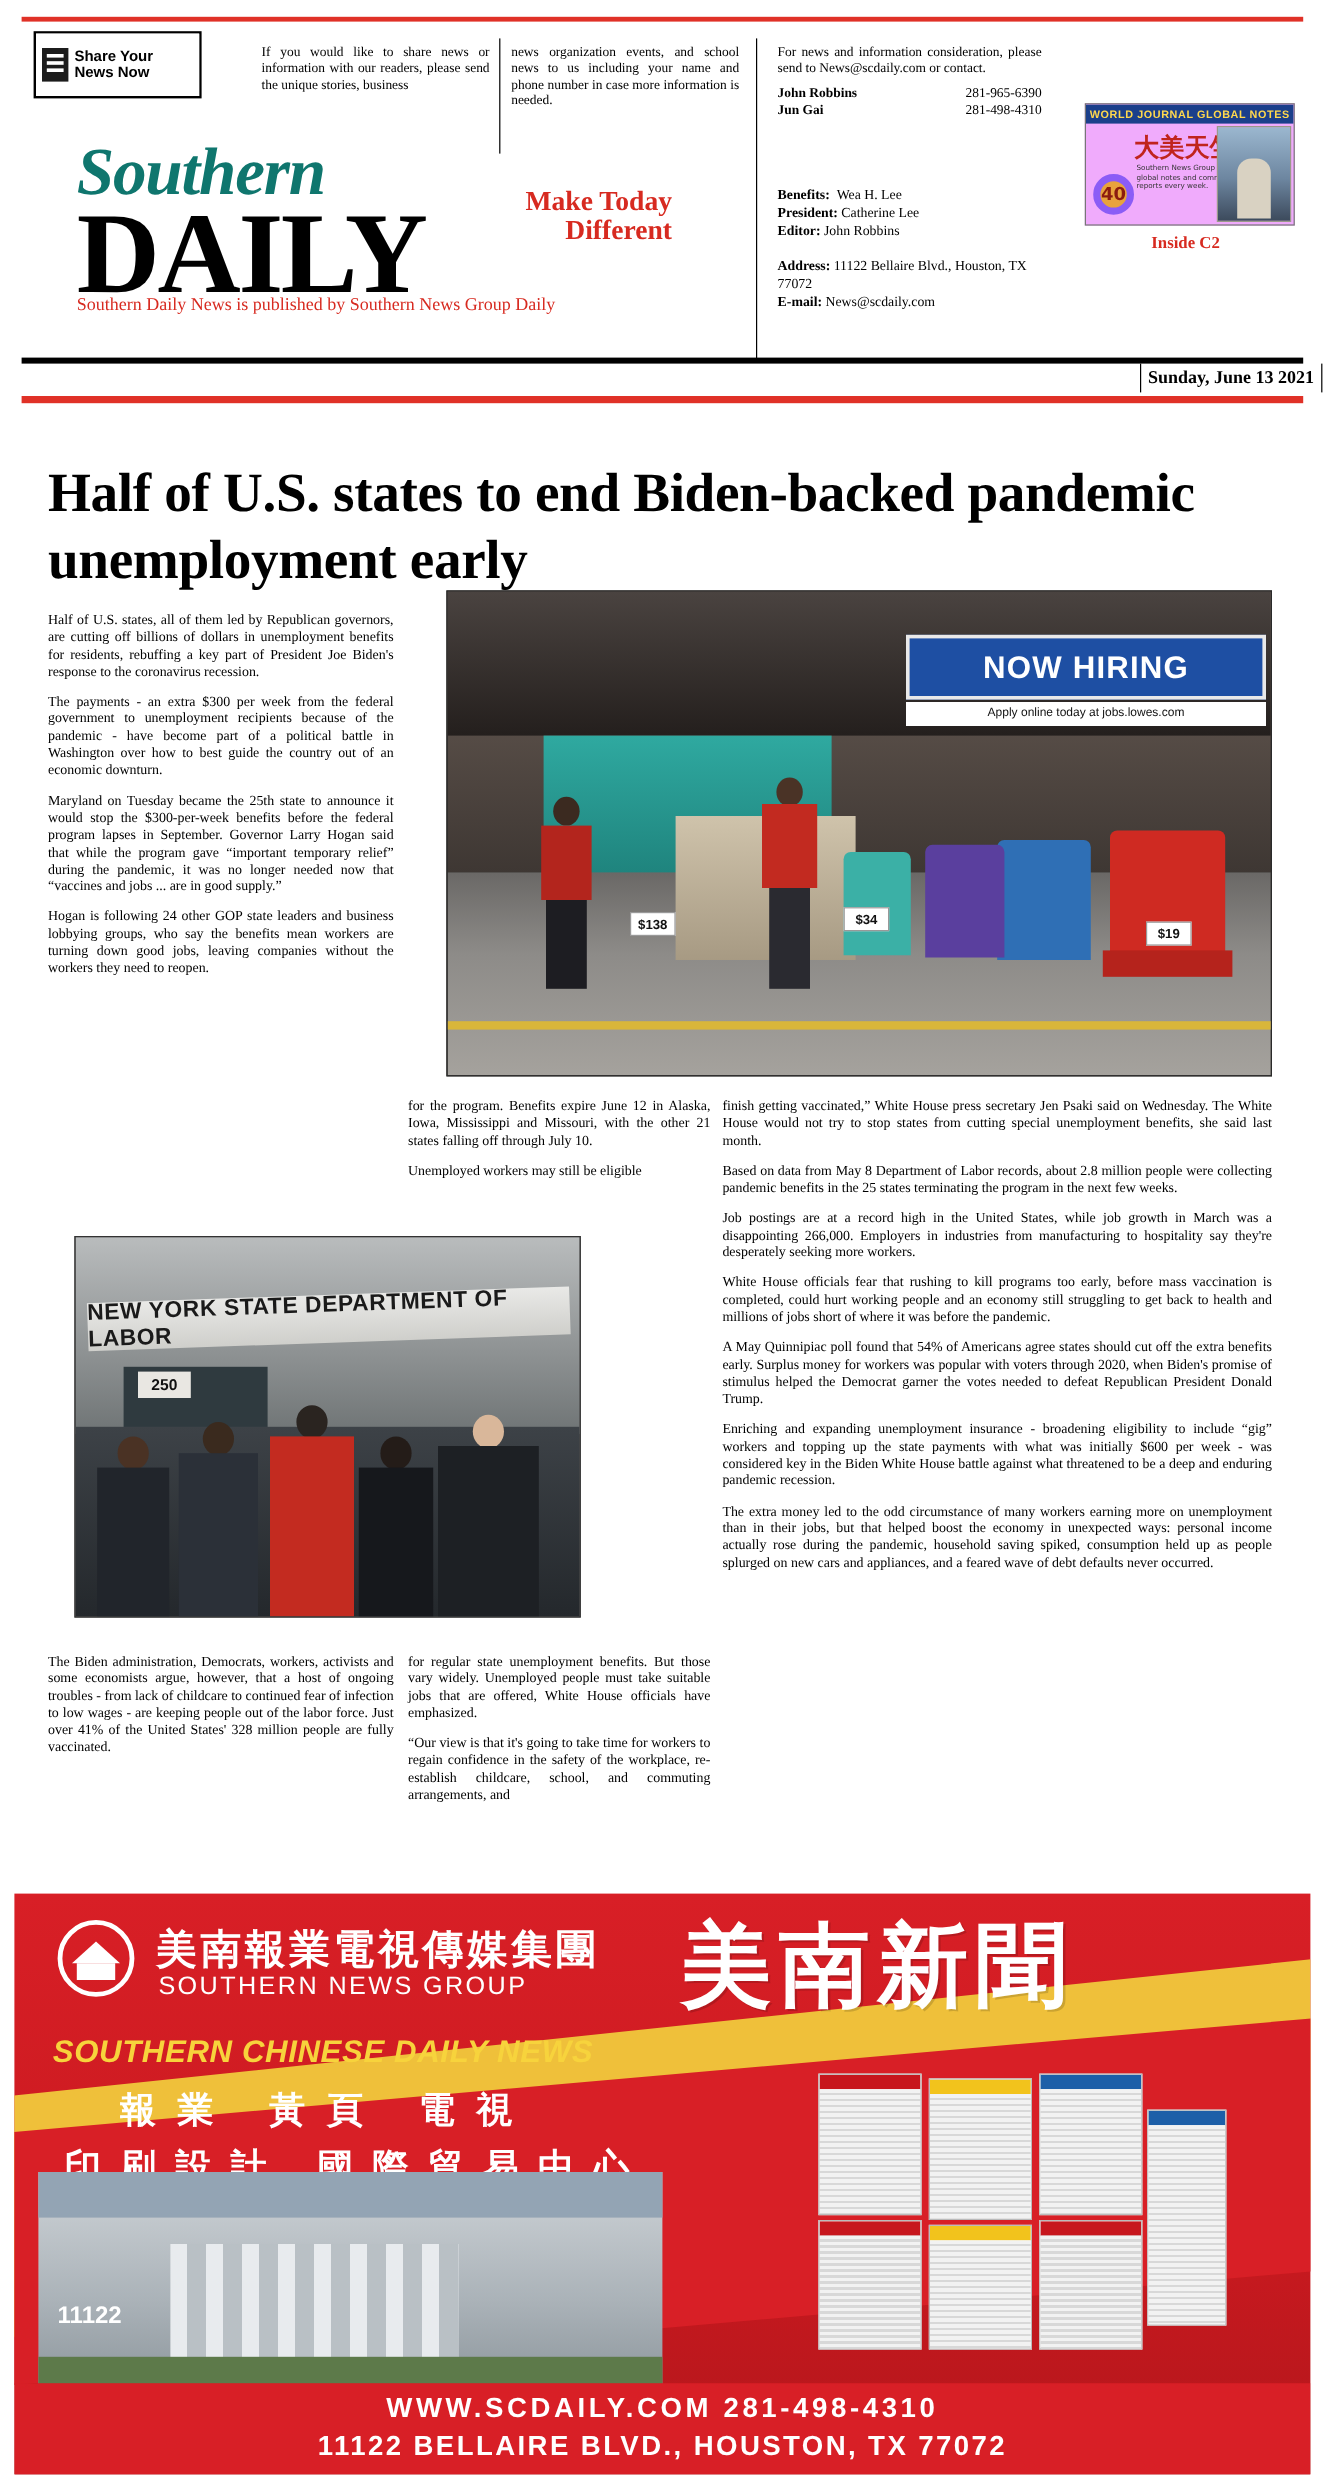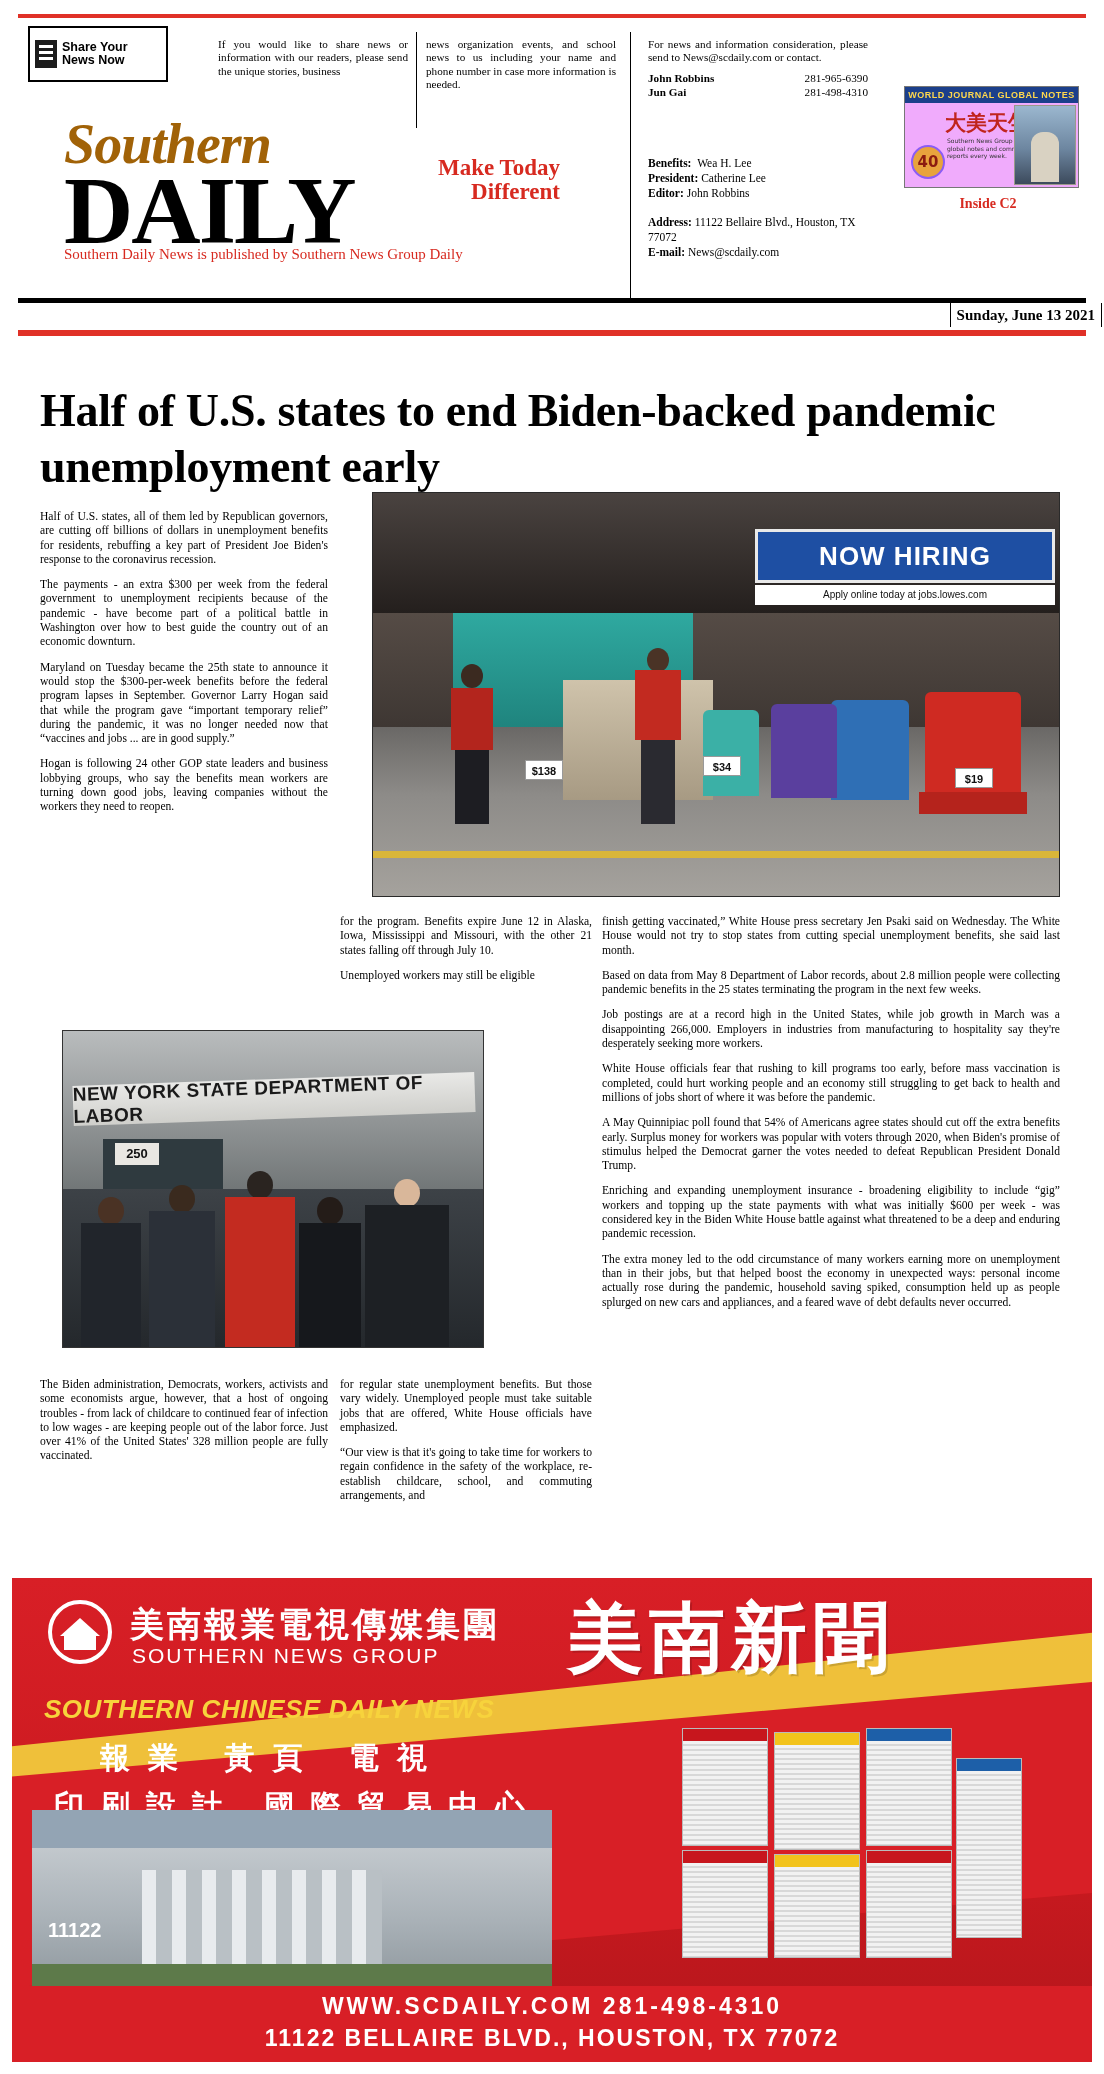--- a/index.html
+++ b/index.html
@@ -56,21 +56,21 @@
 
   .contact-names { margin-top:6px; font-size:11.2px; line-height:14px; }
   .contact-names b { font-weight:bold; }
   .contact-names .ph { float:right; }
 
   
   .logo-wrap { position:absolute; left:46px; top:100px; width:560px; height:150px; }
   .logo-southern {
     font-family:"Liberation Serif", serif;
     font-style:italic; font-weight:bold;
-    font-size:56px; color:#a16207; letter-spacing:-1px;
+    font-size:56px; color:#0f766e; letter-spacing:-1px;
     line-height:52px;
   }
   .logo-daily {
     font-family:"Liberation Serif", serif;
     font-weight:bold; font-size:96px; line-height:82px; letter-spacing:-2px;
     color:#000;
   }
   .logo-make {
     position:absolute; right:64px; top:38px; width:150px;
     font-family:"Liberation Serif", serif; font-weight:bold;
@@ -99,21 +99,21 @@
     background:#1b3f8b; color:#ffd84d;
     font-family:"Liberation Sans", sans-serif; font-size:9px; font-weight:bold;
     text-align:center; line-height:16px; letter-spacing:0.5px;
   }
   .promo-cn {
     position:absolute; left:40px; top:22px;
     font-family:"DejaVu Sans", sans-serif; font-weight:bold; font-size:21px; color:#c0241d;
   }
   .promo-seal {
     position:absolute; left:6px; top:58px; width:34px; height:34px;
-    border-radius:50%; background:#e8a33d; border:2px solid #8b5cf6;
+    border-radius:50%; background:#e8a33d; border:6px solid #8b5cf6;
     color:#8b1b10; font-size:15px; font-weight:bold;
     display:flex; align-items:center; justify-content:center;
     font-family:"DejaVu Sans", sans-serif;
   }
   .promo-photo {
     position:absolute; right:2px; top:18px; width:62px; height:80px;
     background:linear-gradient(180deg,#9bb7cf 0%,#6d86a0 55%,#3c4a5c 100%);
     border:1px solid #9a9a8a;
   }
   .promo-photo:after {

